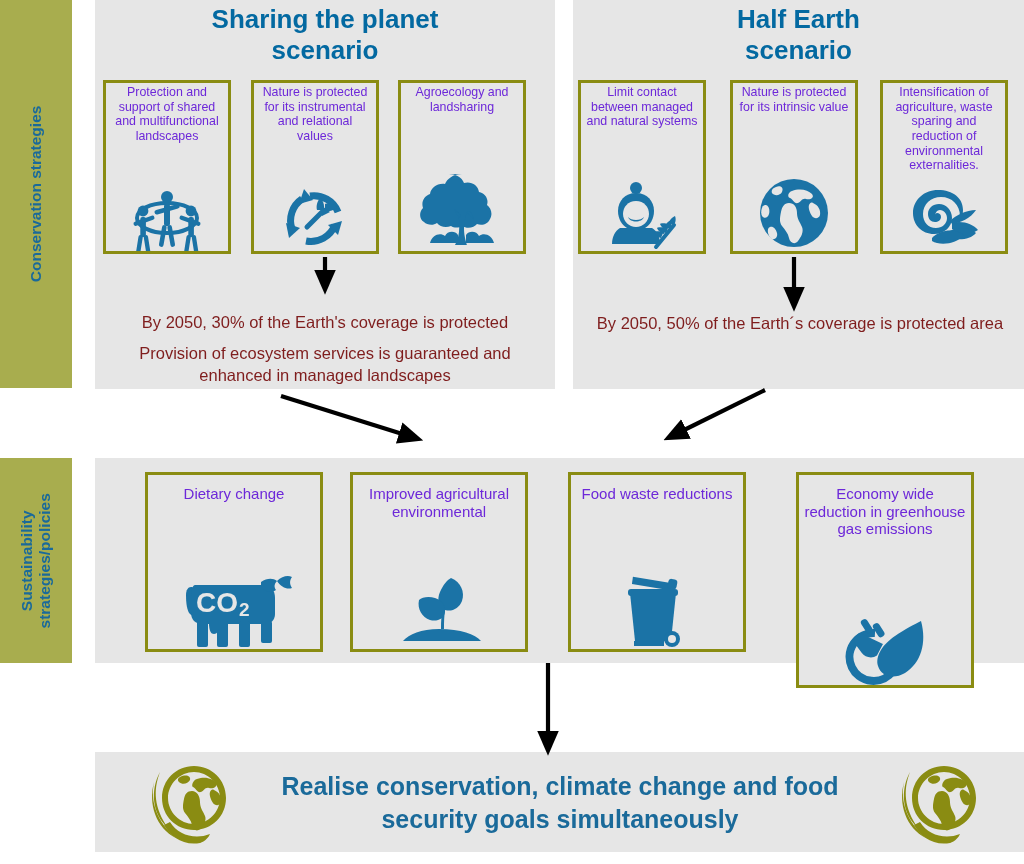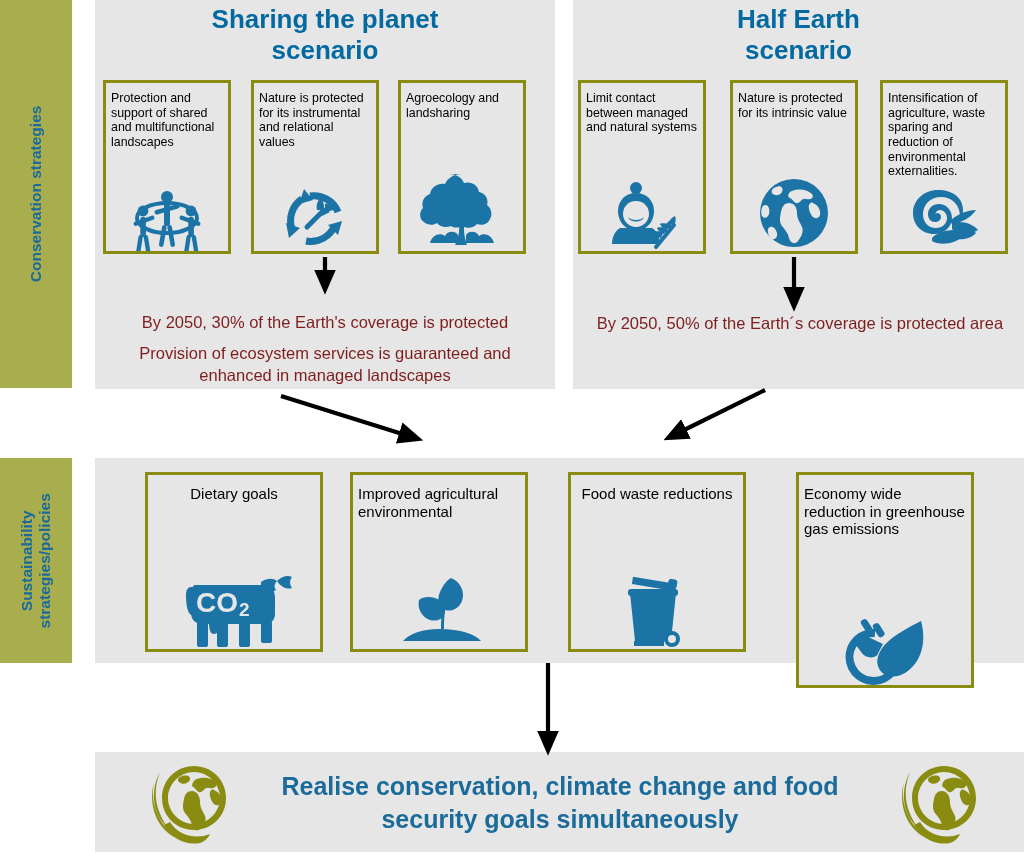--- a/index.html
+++ b/index.html
@@ -40,22 +40,22 @@
   #title-halfearth{left:593px;top:4px;width:411px;}
 
   
   .card{
     position:absolute;background:#e6e6e6;
     border:3px solid #8a8c12;
     box-sizing:border-box;
     display:flex;flex-direction:column;align-items:center;
   }
   .card .card-label{
-    color:#000000;line-height:1.18;
-    padding:8px 5px 0 5px;font-size:12.4px;
+    color:#6d28d9;text-align:center;line-height:1.18;
+    padding:2px 5px 0 5px;font-size:12.4px;
   }
   .card .card-icon{
     flex:1;display:flex;align-items:flex-end;justify-content:center;
     width:100%;
   }
   .card .card-icon svg{display:block;}
 
   
   #card-protection{left:103px;top:80px;width:128px;height:174px;}
   #card-instrumental{left:251px;top:80px;width:128px;height:174px;}
@@ -257,21 +257,21 @@
         </g>
       </svg>
     </div>
   </div>
 
   <div class="outcome" id="outcome-sharing-1">By 2050, 30% of the Earth's coverage is protected</div>
   <div class="outcome" id="outcome-sharing-2">Provision of ecosystem services is guaranteed and enhanced in managed landscapes</div>
   <div class="outcome" id="outcome-halfearth">By 2050, 50% of the Earth´s coverage is protected area</div>
 
   <div class="card" id="card-dietary">
-    <div class="card-label">Dietary goals</div>
+    <div class="card-label">Dietary change</div>
     <div class="card-icon">
       <svg width="122" height="82" viewBox="0 0 122 82">
         <g fill="#1b73a6">
           <path d="M18 20 c-3 0 -5 3 -5 8 c0 8 1 16 4 19 c3 3 7 2 8 -2 c1 -5 0 -12 -1 -18 c-1 -5 -3 -7 -6 -7 z"></path>
           <path d="M22 18 l66 0 c10 0 14 5 14 13 l0 16 c0 6 -4 10 -10 10 l-62 0 c-8 0 -12 -4 -12 -12 l0 -16
                    c0 -7 2 -11 4 -11 z"></path>
           <path d="M88 15 c6 -4 12 -4 16 -1 c-3 3 -3 6 -1 9 c-4 3 -10 2 -15 -2 z"></path>
           <path d="M104 14 c5 -5 11 -6 15 -4 c-3 4 -2 8 0 11 c-5 2 -11 -1 -15 -7 z"></path>
           <rect x="24" y="54" width="11" height="26" rx="2"></rect>
           <rect x="44" y="54" width="11" height="26" rx="2"></rect>

